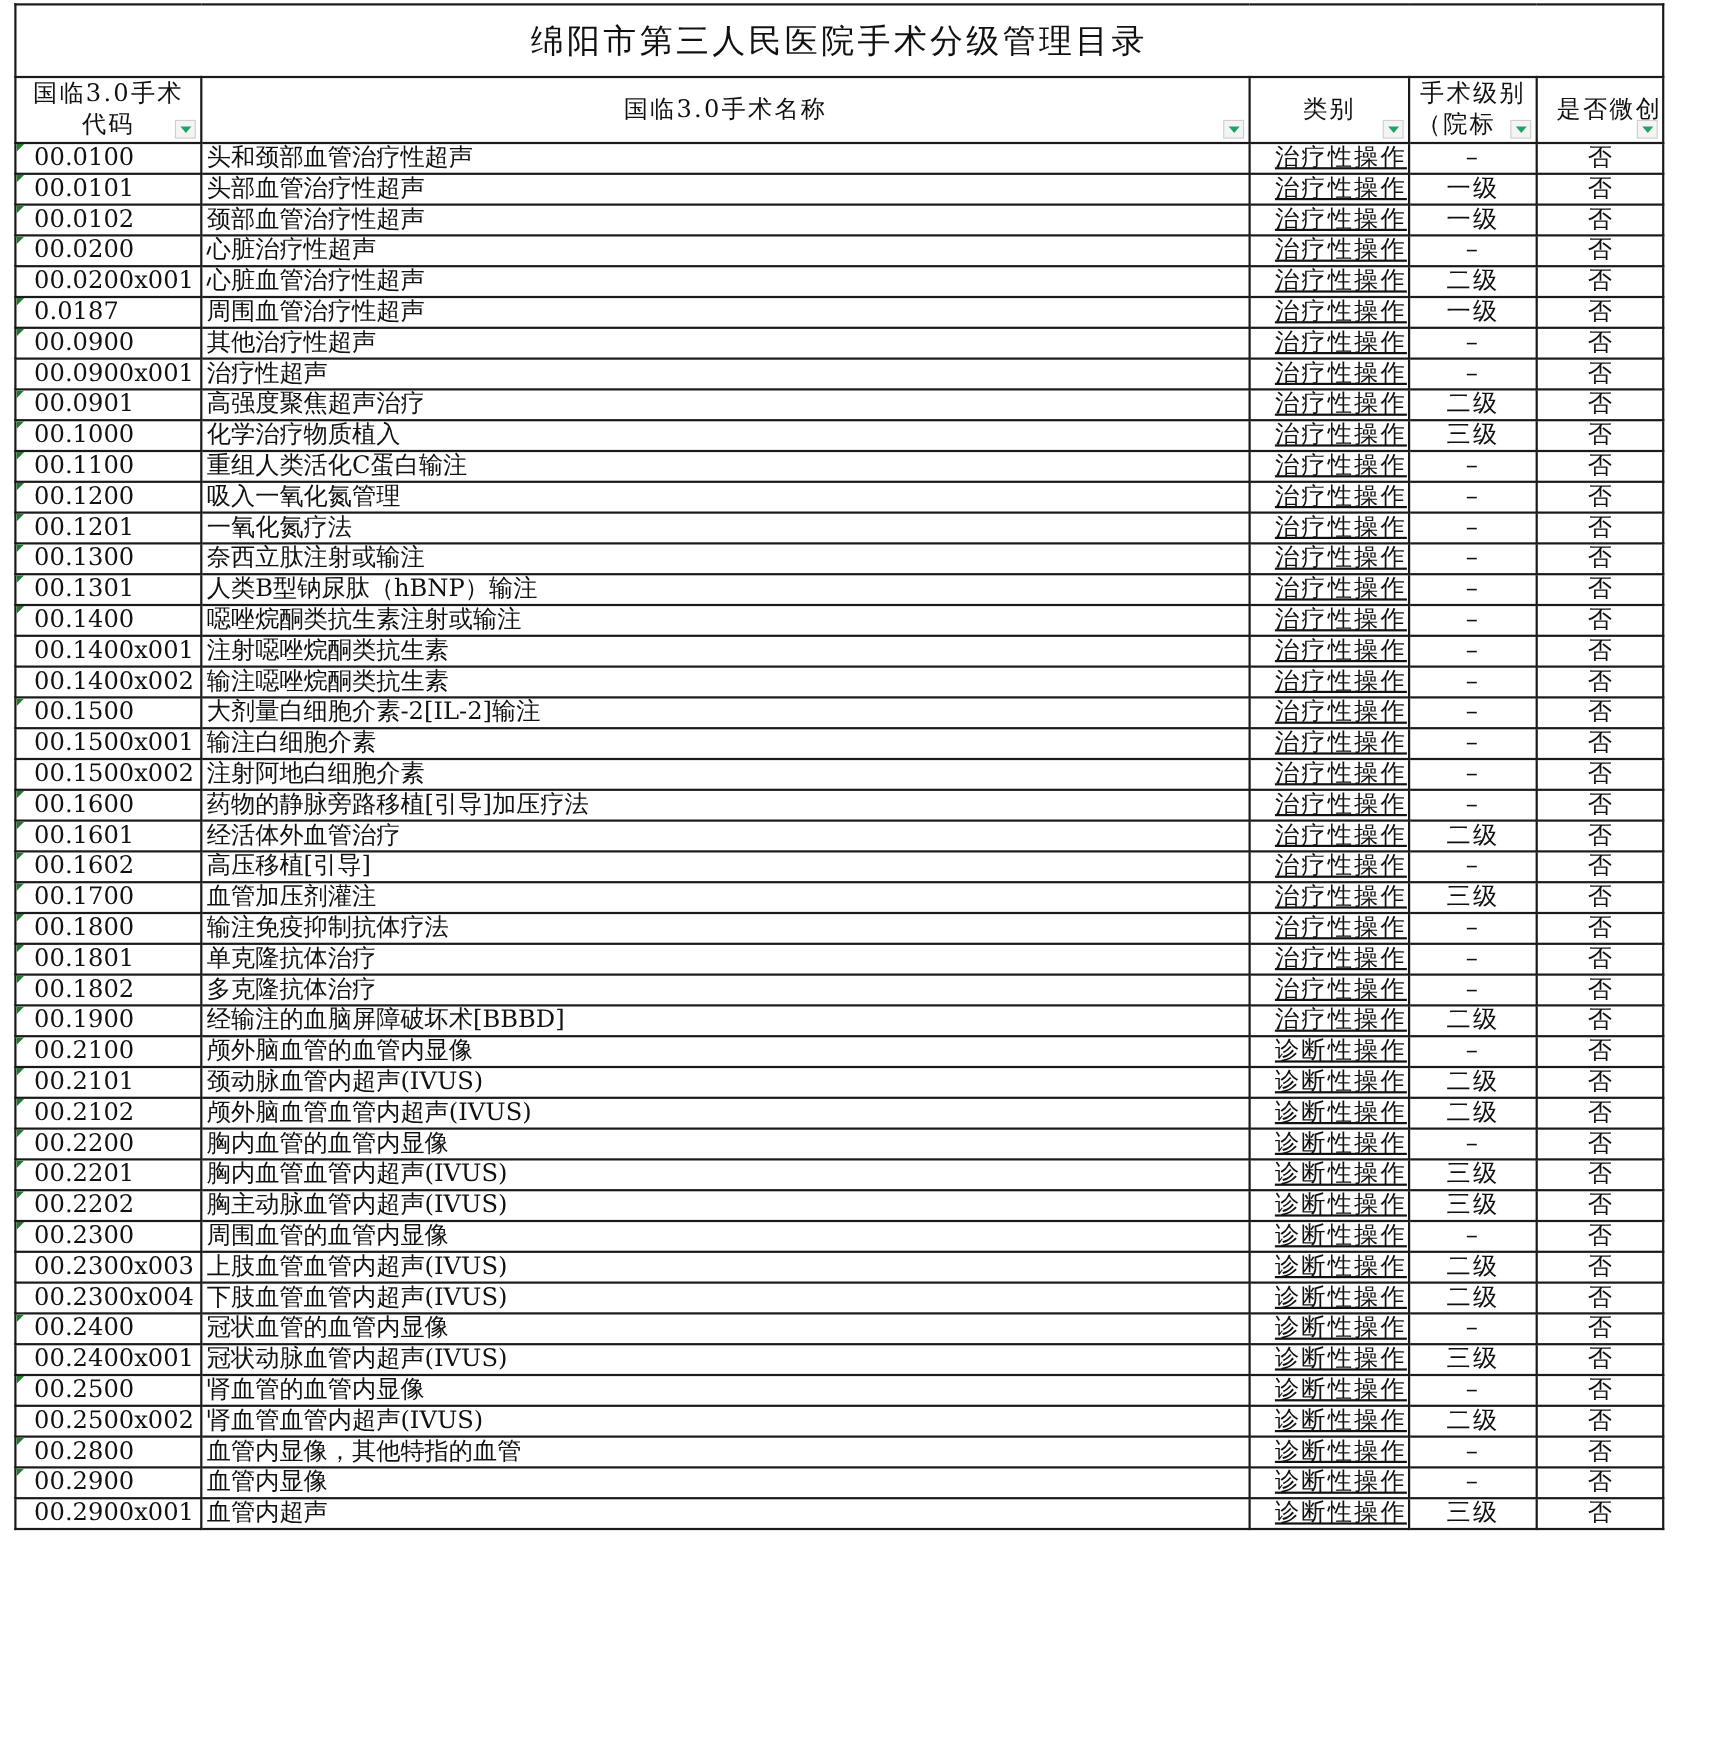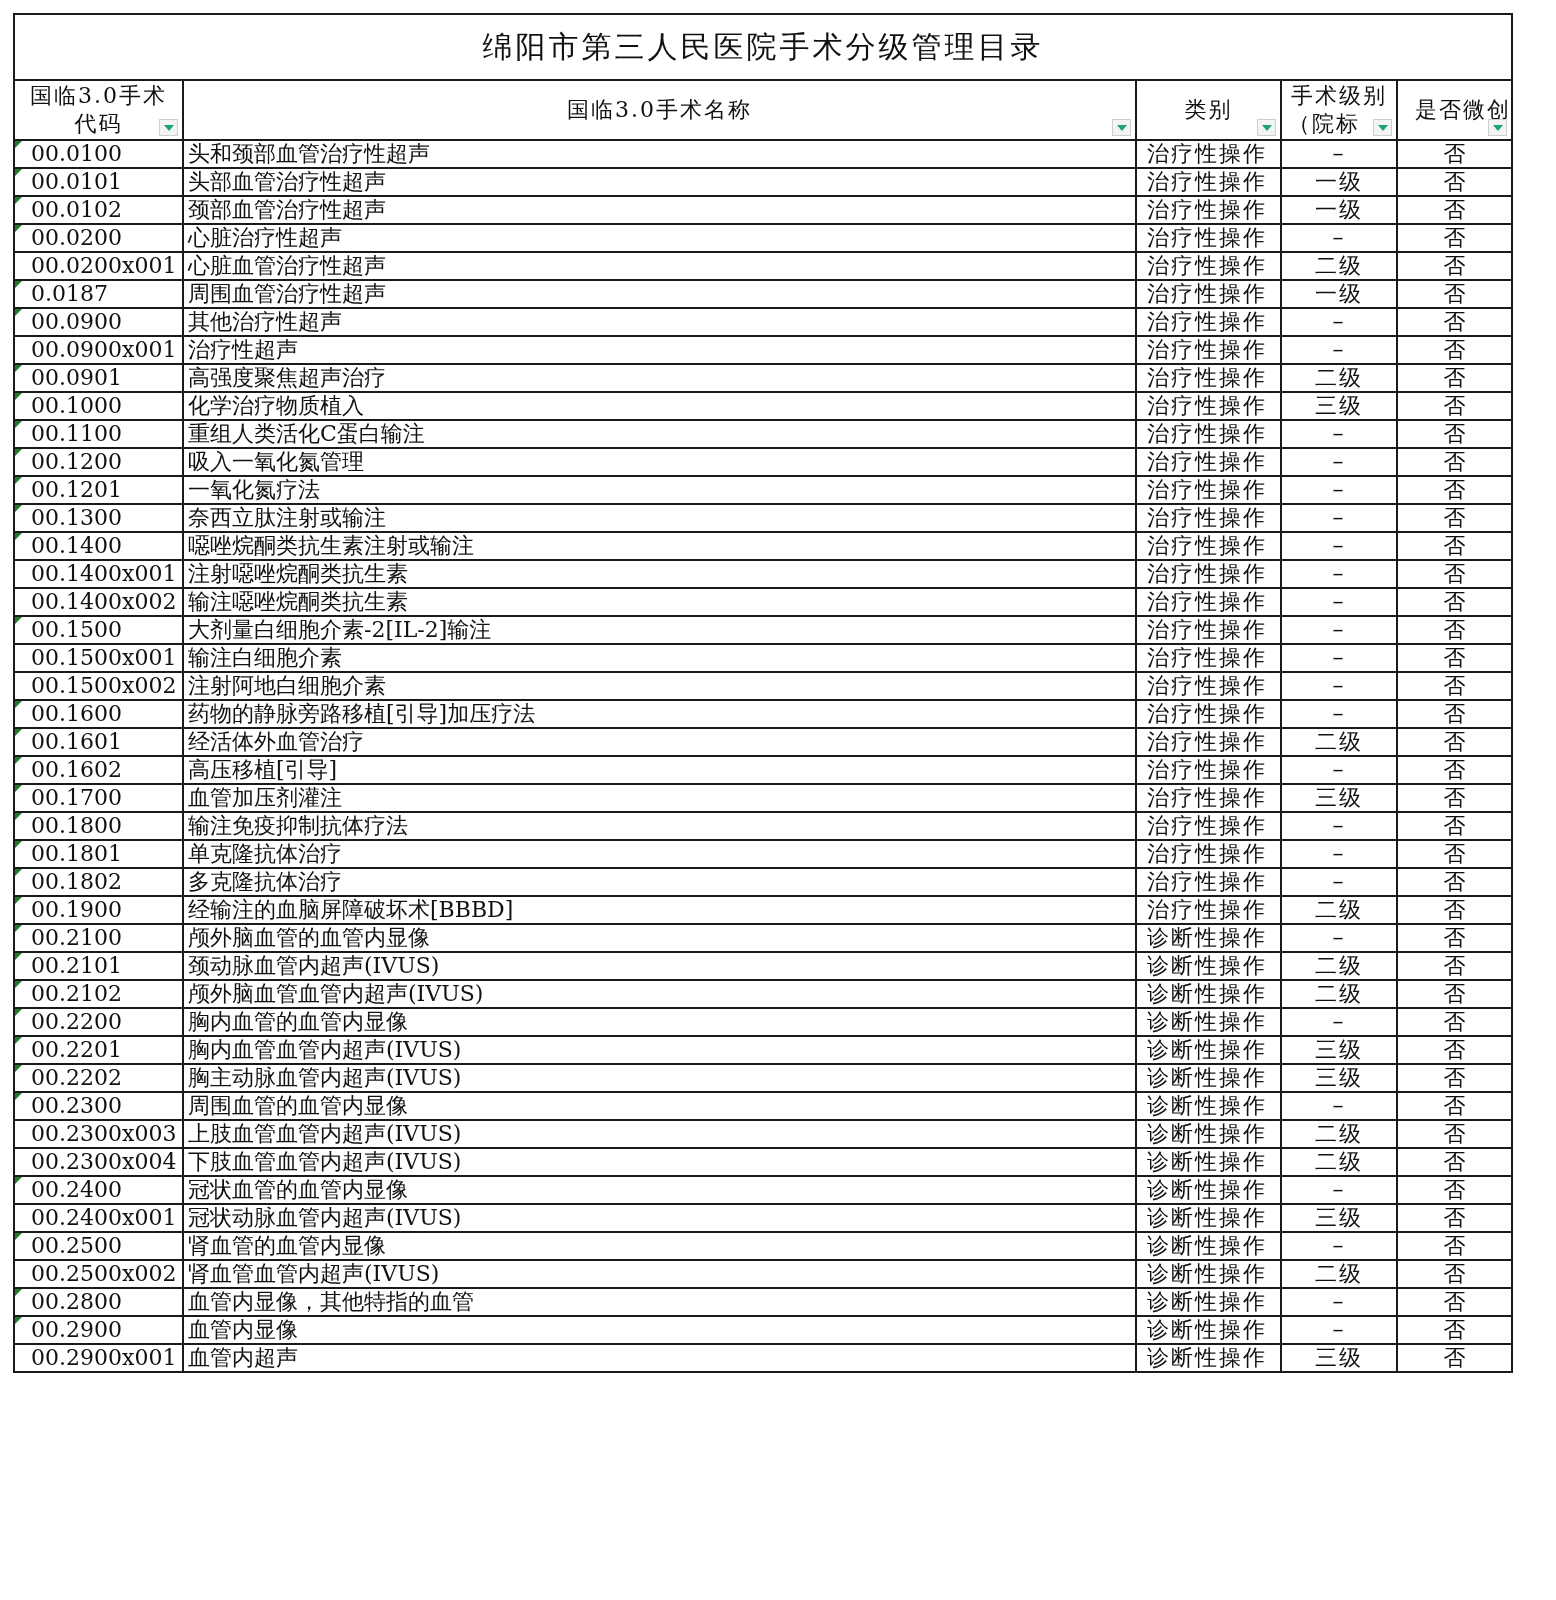--- a/index.html
+++ b/index.html
@@ -1,33 +1,33 @@
 <!DOCTYPE html>
 <html><head>
 <meta charset="utf-8">
 <style>
   html, body { margin: 0; padding: 0; background: #ffffff; }
   body { width: 1556px; height: 1600px; position: relative; overflow: hidden;
          font-family: "DejaVu Serif", "Liberation Serif", serif; color: #111; }
-  .sheet { position: absolute; left: 13px; top: 13px; width: 1258px; }
+  .sheet { position: absolute; left: 13px; top: 3px; width: 1258px; }
   table { border-collapse: collapse; table-layout: fixed; width: 1498px; }
   td, th { border: 2px solid #1a1a1a; padding: 0; overflow: hidden; white-space: nowrap; }
   .title-cell { height: 64px; text-align: center; font-size: 30px; font-weight: normal; letter-spacing: 3px; }
   .hdr th { height: 58px; font-weight: normal; font-size: 22px; position: relative; line-height: 28px; letter-spacing: 2px; }
   .hdr th .hwrap { display: block; text-align: center; }
   .filter-btn { position: absolute; right: 4px; bottom: 3px; width: 19px; height: 17px; background: #f4f4f4;
                 border: 1px solid #cfcfcf; box-sizing: border-box; display: flex; align-items: center; justify-content: center; }
   .filter-btn::after { content: ""; width: 0; height: 0; border-left: 5px solid transparent; border-right: 5px solid transparent;
                        border-top: 6px solid #1fa36a; }
   tr.row td { height: 26px; font-size: 22px; line-height: 26px; }
   td.code { padding-left: 16px; position: relative; }
   td.code .marker { position: absolute; left: 0; top: 0; width: 0; height: 0;
                     border-top: 7px solid #1e7b2e; border-right: 7px solid transparent; }
   td.name { padding-left: 4px; }
-  td.cat { padding-left: 10px; letter-spacing: 2px; }
+  td.cat { padding-left: 22px; letter-spacing: 2px; text-decoration: underline; }
   td.lvl { text-align: center; letter-spacing: 2px; }
   td.mi { text-align: center; }
 </style>
 </head>
 <body>
 
 <div class="sheet">
   <table>
     <colgroup>
       <col style="width:169px">
@@ -158,20 +158,27 @@
     <td class="mi">否</td>
   </tr>
         <tr class="row">
     <td class="code"><span class="marker"></span><span>00.1300</span></td>
     <td class="name">奈西立肽注射或输注</td>
     <td class="cat">治疗性操作</td>
     <td class="lvl">–</td>
     <td class="mi">否</td>
   </tr>
         <tr class="row">
+    <td class="code"><span class="marker"></span><span>00.1301</span></td>
+    <td class="name">人类B型钠尿肽（hBNP）输注</td>
+    <td class="cat">治疗性操作</td>
+    <td class="lvl">–</td>
+    <td class="mi">否</td>
+  </tr>
+        <tr class="row">
     <td class="code"><span class="marker"></span><span>00.1400</span></td>
     <td class="name">噁唑烷酮类抗生素注射或输注</td>
     <td class="cat">治疗性操作</td>
     <td class="lvl">–</td>
     <td class="mi">否</td>
   </tr>
         <tr class="row">
     <td class="code"><span>00.1400x001</span></td>
     <td class="name">注射噁唑烷酮类抗生素</td>
     <td class="cat">治疗性操作</td>

